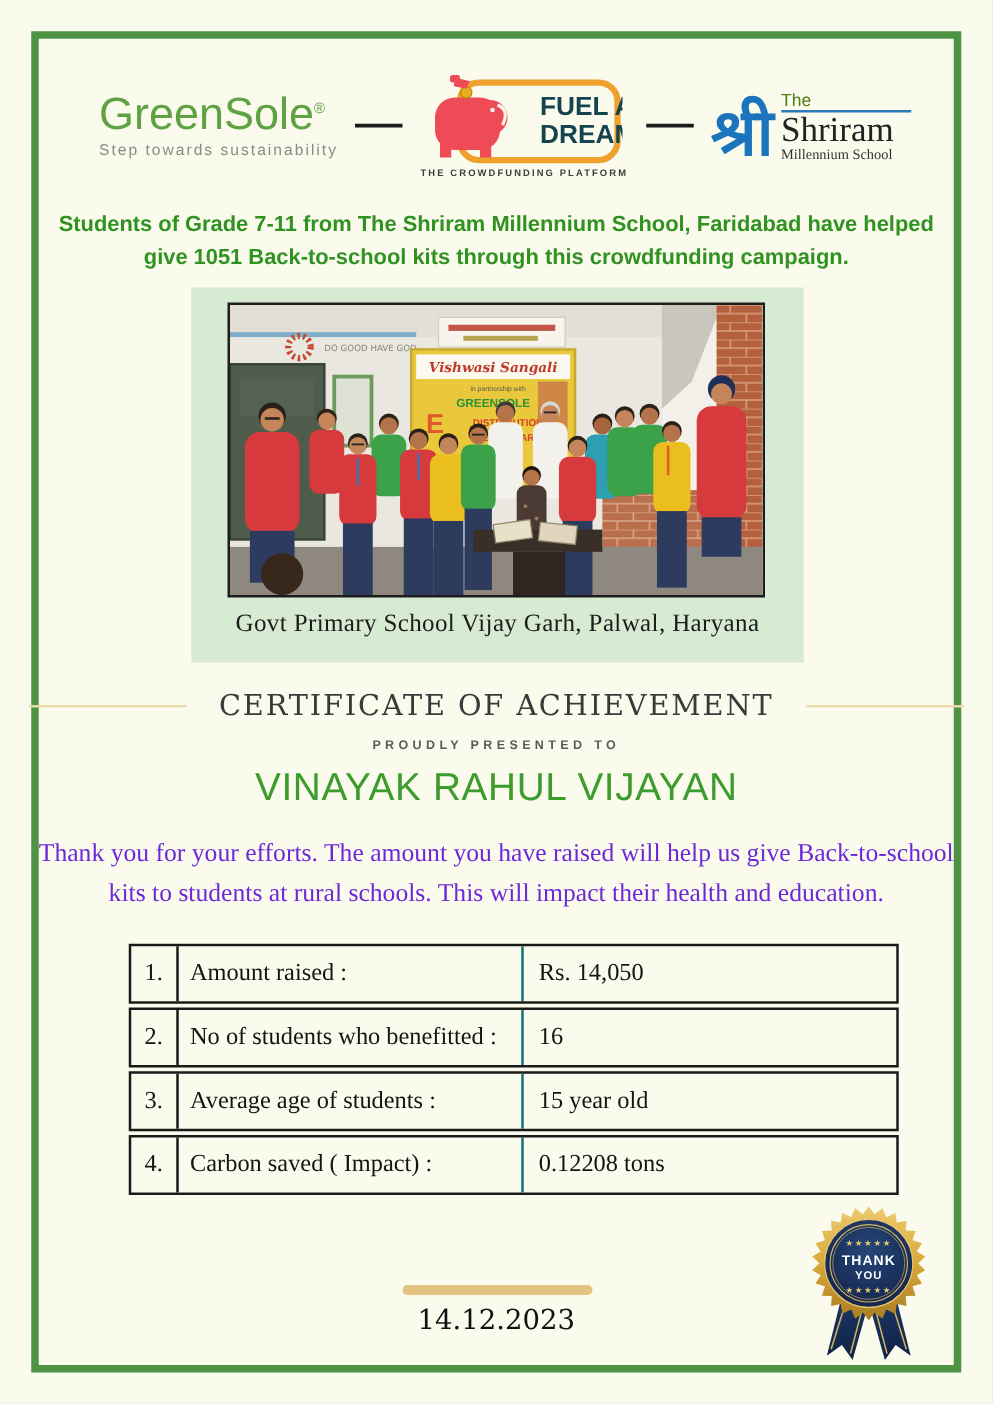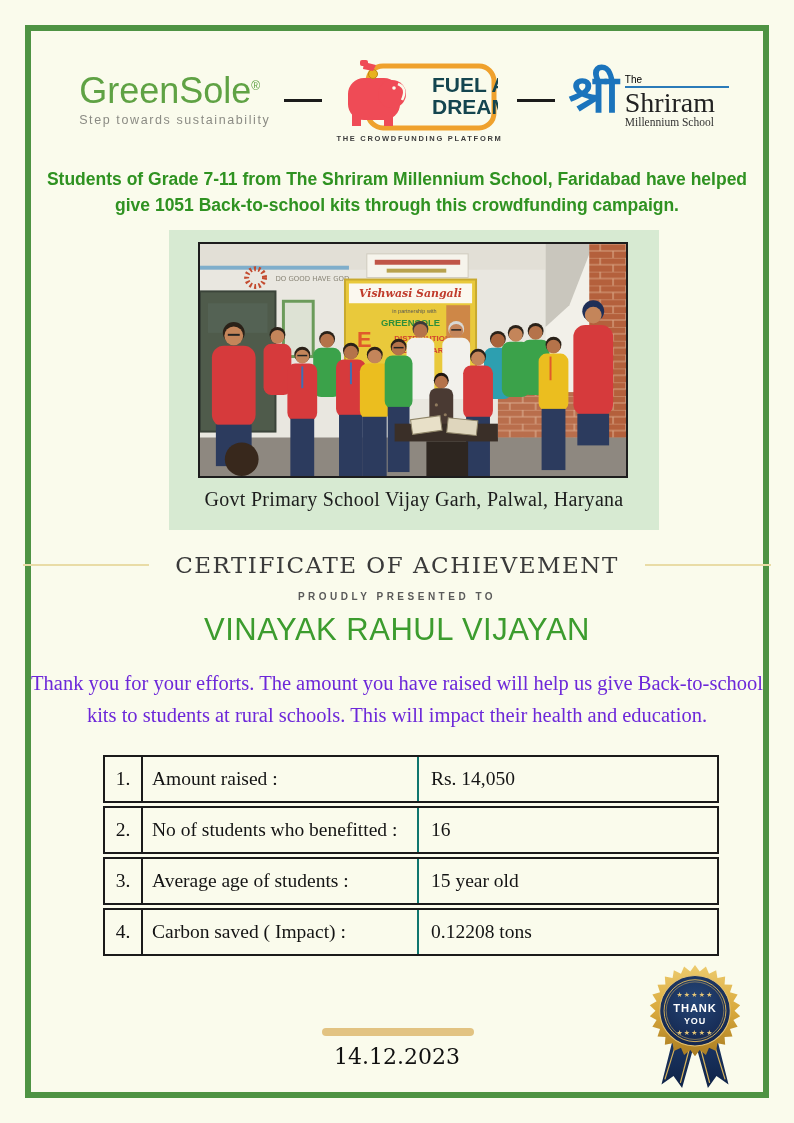--- a/index.html
+++ b/index.html
@@ -10,33 +10,33 @@
   
   .logo-row{position:absolute;left:45px;right:31px;top:48px;height:104px;display:flex;
             align-items:center;justify-content:center;gap:14px;}
   .gs-block{text-align:left;}
   .gs-name{font-size:36px;color:#5FA244;letter-spacing:0;font-weight:400;line-height:1;}
   .gs-reg{font-size:12px;color:#5FA244;vertical-align:super;}
   .gs-tag{font-size:12.5px;color:#8B8B84;letter-spacing:1.6px;margin-top:4px;}
   .dash{width:38px;height:3px;background:#1b1b1b;}
   .fad-block{display:flex;flex-direction:column;align-items:center;}
   .fad-tag{font-size:7.5px;color:#3c3c3c;letter-spacing:1.7px;margin-top:2px;font-weight:bold;}
-  .shr-block{display:flex;align-items:flex-start;gap:6px;}
+  .shr-block{display:flex;align-items:flex-end;gap:6px;}
   .shr-dev{font-size:52px;line-height:0.9;color:#1B74BC;font-weight:bold;font-family:"DejaVu Sans",sans-serif;}
   .shr-text{padding-top:4px;}
-  .shr-the{font-size:10px;color:#000000;line-height:1;}
+  .shr-the{font-size:14px;color:#4d7c0f;line-height:1;}
   .shr-line{height:2px;background:#2B7BB9;width:104px;margin:1px 0 0 0;}
   .shr-name{font-size:28px;color:#222;line-height:1.05;font-family:"Liberation Serif",serif;}
   .shr-sub{font-size:11.5px;color:#333;line-height:1;font-family:"Liberation Serif",serif;}
 
   .headline{position:absolute;left:42px;right:42px;top:166px;text-align:center;
             font-weight:bold;font-size:17.5px;line-height:1.5;color:#2F9221;}
 
   
-  .photo-box{position:absolute;left:153px;top:230px;width:490px;height:300px;background:#D7EAD2;margin-left:16px;}
+  .photo-box{position:absolute;left:153px;top:230px;width:490px;height:300px;background:#D7EAD2;}
   .photo{position:absolute;left:29px;top:12px;width:430px;height:236px;border:2px solid #1d1d1d;box-sizing:border-box;}
   .photo svg{display:block;width:100%;height:100%;}
   .caption{position:absolute;left:0;right:0;top:258px;text-align:center;font-size:20px;color:#1c1c1c;
            font-family:"Liberation Serif",serif;letter-spacing:0.3px;}
 
   
   .cert-title-row{position:absolute;left:0;right:0;top:552px;display:flex;align-items:center;justify-content:center;gap:26px;}
   .cert-line{width:126px;height:2px;background:#E9DCA6;}
   .cert-title{font-family:"DejaVu Serif",serif;font-size:23px;color:#3a3a3a;letter-spacing:1.5px;}
   .presented{position:absolute;left:0;right:0;top:591px;text-align:center;font-size:10px;

